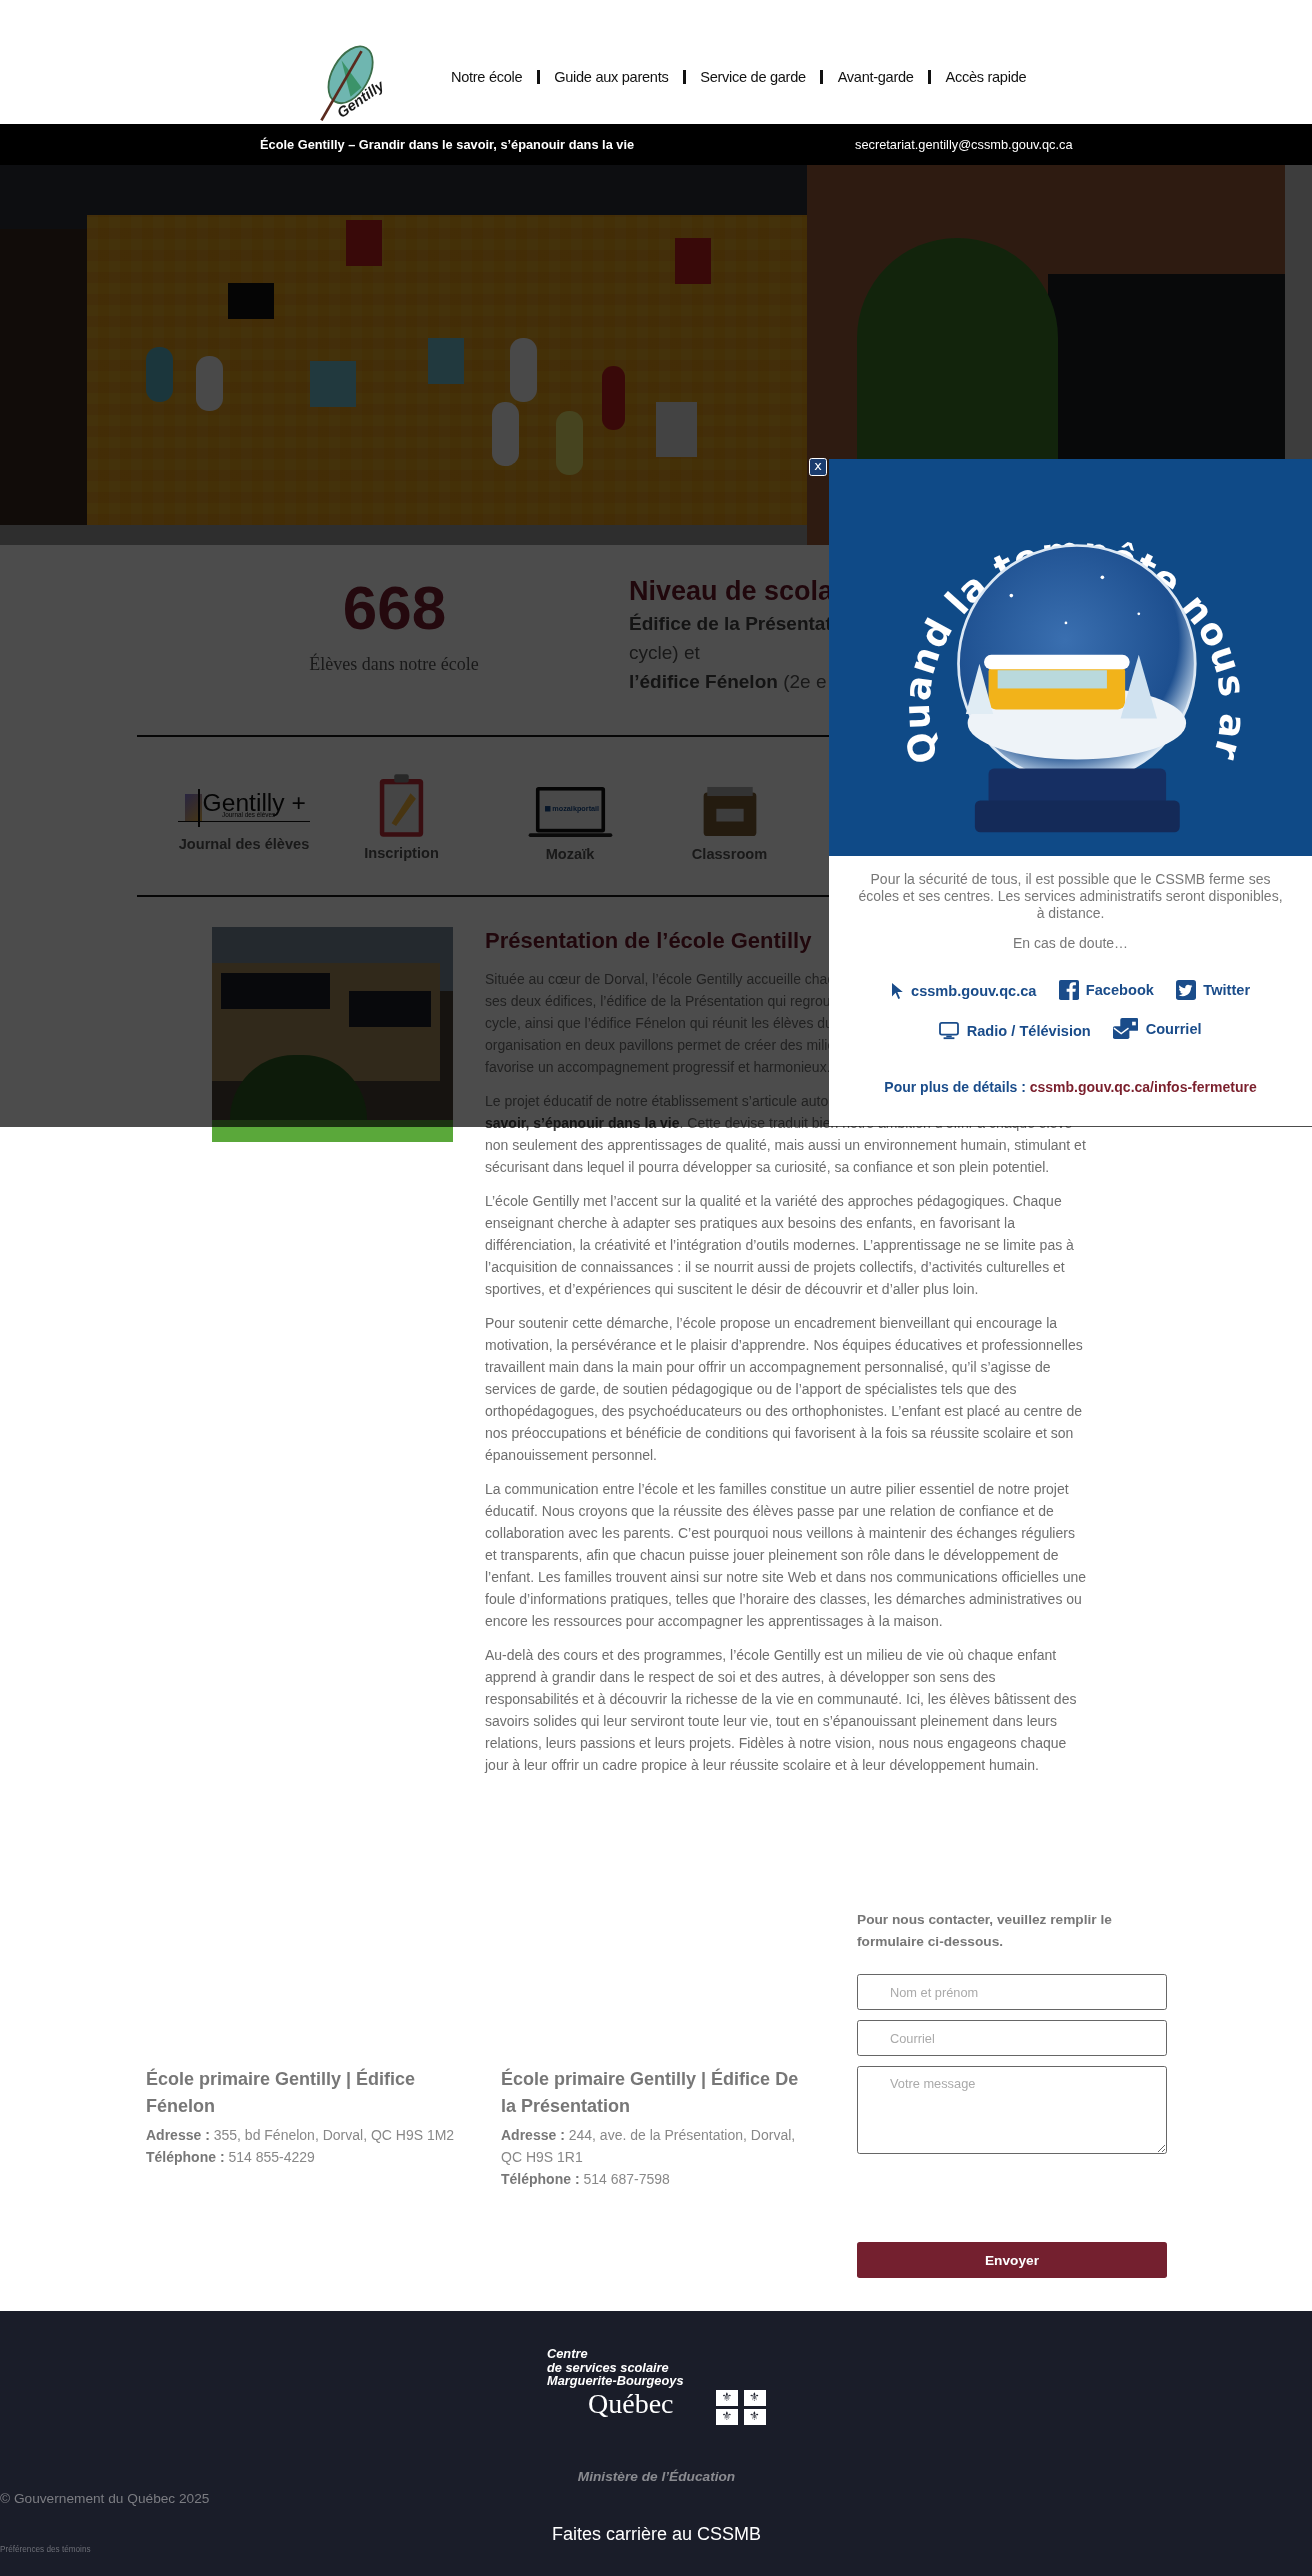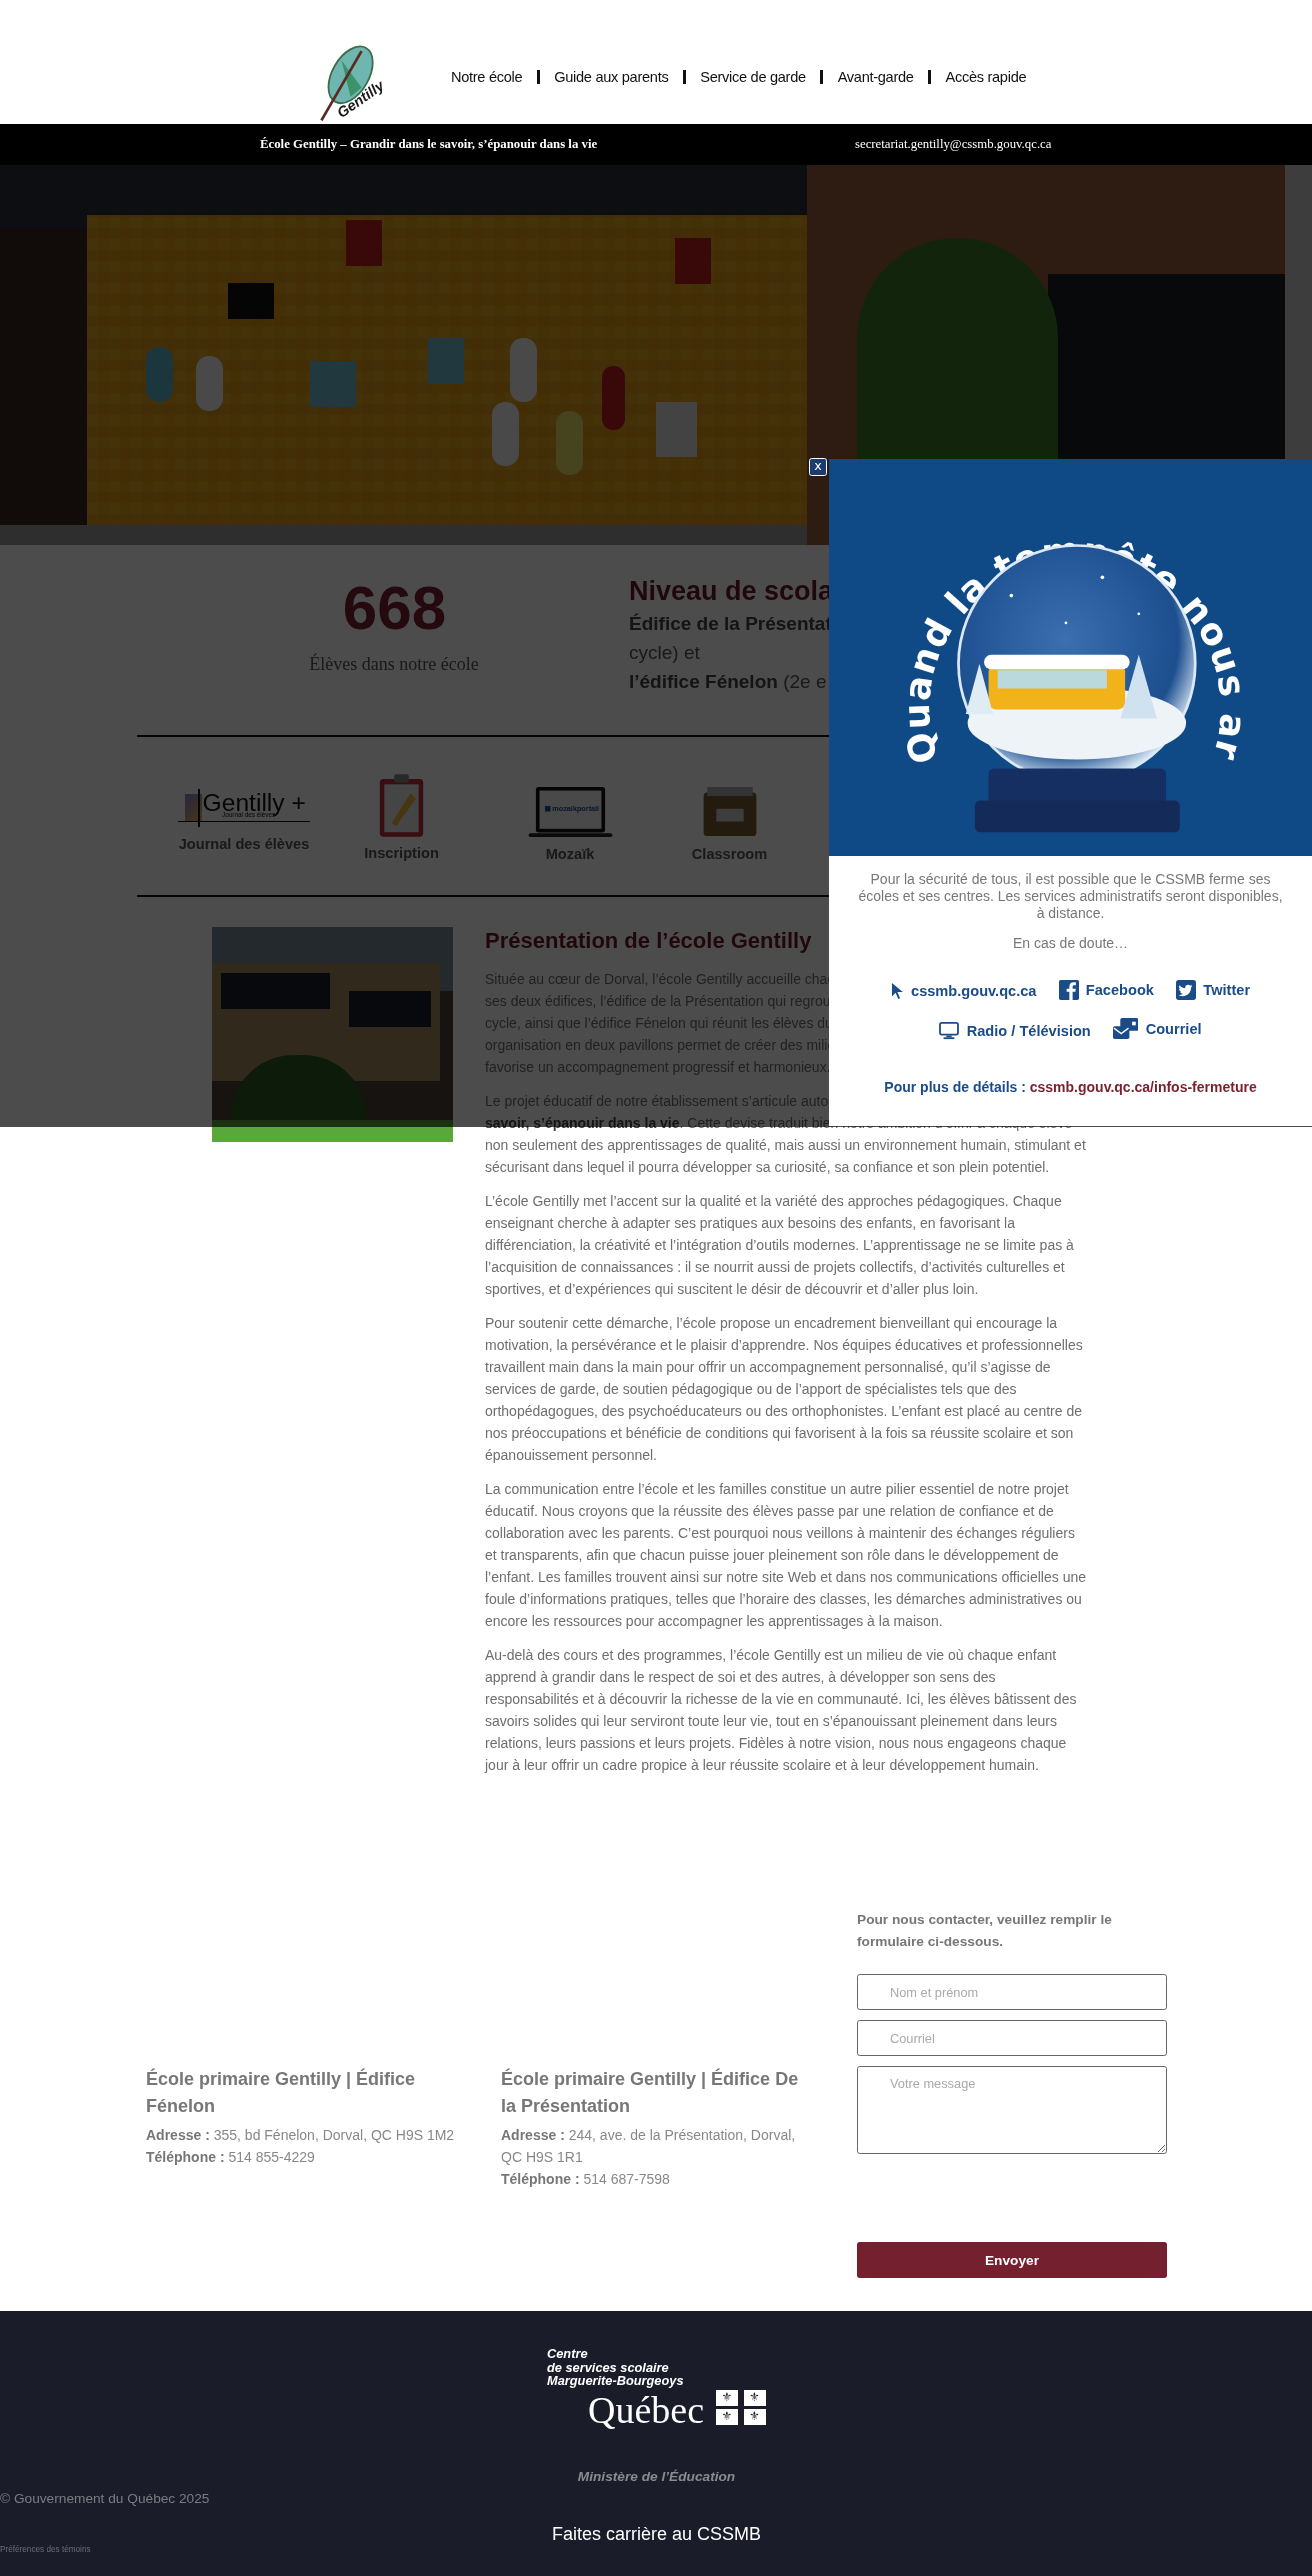--- a/index.html
+++ b/index.html
@@ -6,21 +6,21 @@
   html, body { width: 1313px; }
   body { position: relative; height: 2576px; background: #fff; font-family: "Liberation Sans", sans-serif; color: #7a7a7a; overflow: hidden; }
 
   
   .header { position: absolute; left: 0; top: 0; width: 1313px; height: 124px; background: #fff; }
   .logo { position: absolute; left: 314px; top: 42px; width: 75px; height: 82px; }
   .nav { position: absolute; left: 451px; top: 69px; display: flex; align-items: center; font-family: "Liberation Sans", sans-serif; font-size: 14.6px; color: #111; letter-spacing: -0.3px; }
   .nav a { color: #111; text-decoration: none; }
   .nav .sep { display: inline-block; width: 2.7px; height: 14.6px; background: #111; margin: 0 14.6px; }
 
-  .topbar { position: absolute; left: 0; top: 124px; width: 1313px; height: 41px; background: #000; color: #fff; font-size: 12.8px; font-family: Liberation Serif, serif; }
+  .topbar { position: absolute; left: 0; top: 124px; width: 1313px; height: 41px; background: #000; color: #fff; font-size: 12.8px; }
   .topbar .tagline { position: absolute; left: 260px; top: 12.8px; font-weight: bold; }
   .topbar .email { position: absolute; left: 855px; top: 12.8px; }
 
   
   .hero { position: absolute; left: 0; top: 165px; width: 1285px; height: 380px; overflow: hidden; background: #3a2a1e; }
   .hero .mural { position: absolute; left: 87px; top: 50px; width: 720px; height: 310px; background:
       repeating-linear-gradient(90deg, rgba(255,255,255,0.06) 0 11px, transparent 11px 22px),
       repeating-linear-gradient(0deg, rgba(200,80,0,0.15) 0 11px, transparent 11px 22px),
       #e3a21a; }
   .hero .roof { position: absolute; left: 0; top: 0; width: 811px; height: 64px; background: #2c2f3a; }
@@ -61,21 +61,21 @@
   .form-title { position: absolute; left: 857px; top: 1909px; width: 310px; font-size: 13.7px; line-height: 22px; font-weight: bold; color: #777; }
   .field { position: absolute; left: 857px; width: 310px; border: 0.9px solid #666; border-radius: 2.7px; background: #fff; font-family: "Liberation Sans", sans-serif; font-size: 12.8px; color: #333; padding: 0 32px; }
   .field::placeholder { color: #aaa; }
   .field.input { height: 36px; }
   .field.textarea { height: 88px; padding-top: 9px; resize: both; }
   .send-btn { position: absolute; left: 857px; top: 2242px; width: 310px; height: 36px; border: none; border-radius: 2.7px; background: #74202f; color: #fff; font-family: "Liberation Sans", sans-serif; font-size: 13.7px; font-weight: bold; }
 
   
   .footer { position: absolute; left: 0; top: 2311px; width: 1313px; height: 265px; background: #1a1d29; }
   .cssmb { position: absolute; left: 547px; top: 36px; color: #fff; font-style: italic; font-weight: bold; font-size: 12.8px; line-height: 13.7px; }
-  .quebec-word { position: absolute; left: 588px; top: 77px; font-family: "Liberation Serif", serif; color: #fff; font-size: 38px; }
+  .quebec-word { position: absolute; left: 588px; top: 77px; font-family: "Liberation Serif", serif; color: #fff; font-size: 28px; }
   .flag { position: absolute; left: 716px; top: 79px; width: 49px; height: 35px; display: grid; grid-template-columns: 22px 22px; grid-template-rows: 15.5px 15.5px; gap: 3.6px 5.5px; }
   .flag span { background: #fff; color: #1a1d29; font-size: 12px; text-align: center; line-height: 15.5px; }
   .ministere { position: absolute; left: 0; top: 158px; width: 1313px; text-align: center; color: #8a8b90; font-weight: bold; font-size: 13.7px; font-style: italic; }
   .copyright { position: absolute; left: 0; top: 180px; width: 1313px; text-align: left; color: #7b7c82; font-size: 13.7px; }
   .career { position: absolute; left: 0; top: 213px; width: 1313px; text-align: center; color: #fff; font-size: 18px; }
   .cookies { position: absolute; left: 0; top: 234px; width: 1313px; text-align: left; color: #6c6e76; font-size: 8.2px; }
 
   
   .overlay { position: absolute; left: 0; top: 165px; width: 1313px; height: 962px; background: rgba(0,0,0,0.7); }
 

